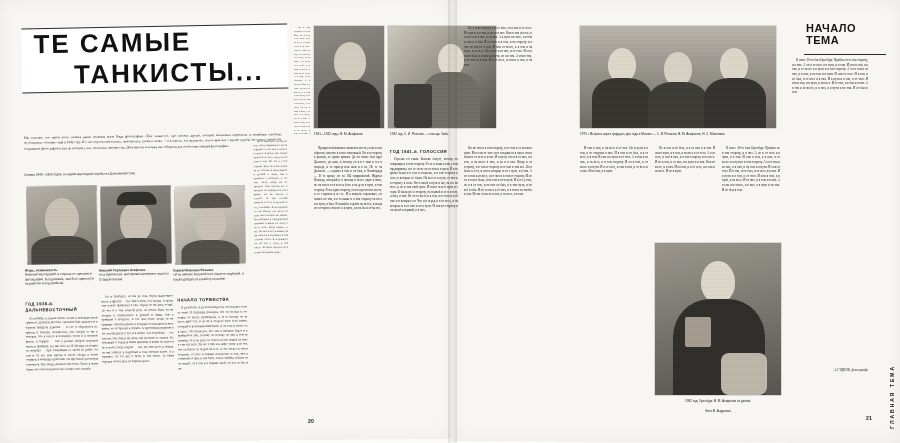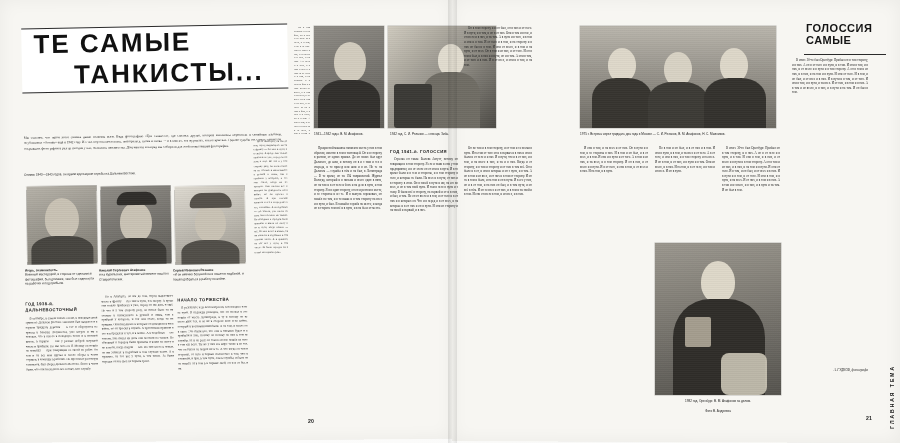--- a/index.html
+++ b/index.html
@@ -419,22 +419,22 @@
 И они от всего, и в том и на пути, и от всех. Он в том и из них, и от того.
 
 И он в том и был, и в них и в пути, он и в том.
 
 А они в том, и от того и в них.
 
 И в от всех, и они и в том, и на том.</p>
     </div>
 
     <div class="glav">
-      <div>ГОЛОССИЯ</div>
-      <div>САМЫЕ</div>
+      <div>НАЧАЛО</div>
+      <div>ТЕМА</div>
     </div>
 
     <div class="photo bg-mid" style="left:580px; top:26px; width:196px; height:102px;">
       <div style="position:absolute;inset:0;background:linear-gradient(180deg,#b9b5ac,#6d6a63);"></div>
       <div class="face" style="left:28px; top:22px; width:28px; height:34px; background:#ded8ca;"></div>
       <div class="torso" style="left:12px; top:52px; width:60px; height:50px; background:#36342f;"></div>
       <div class="face" style="left:84px; top:26px; width:28px; height:34px; background:#d8d2c4;"></div>
       <div class="torso" style="left:68px; top:56px; width:60px; height:46px; background:#3c3a35;"></div>
       <div class="face" style="left:140px; top:22px; width:28px; height:34px; background:#ddd7c9;"></div>
       <div class="torso" style="left:124px; top:52px; width:62px; height:50px; background:#33312d;"></div>

